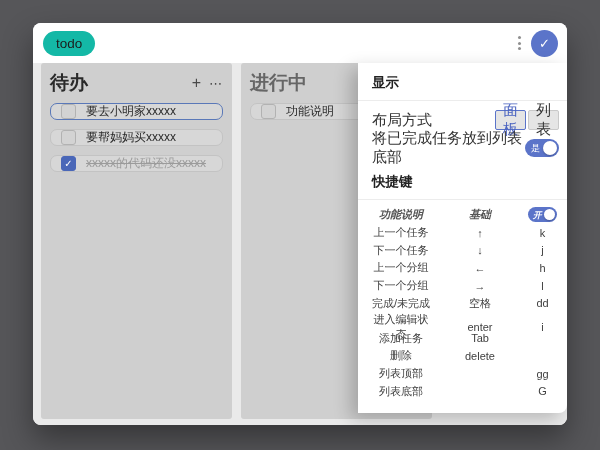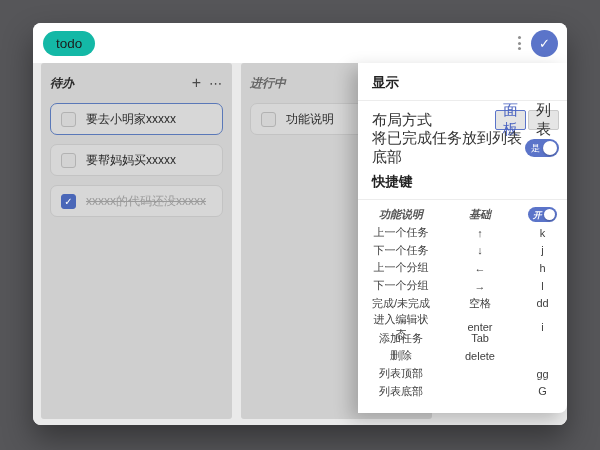--- a/index.html
+++ b/index.html
@@ -23,28 +23,28 @@
     color:#fff; font-size:13px; font-weight:bold; display:flex; align-items:center; justify-content:center; cursor:pointer;
   }
 
   
   .board {
     position:absolute; left:0; right:0; top:40px; bottom:0;
     background:#eaeaea; display:flex; gap:9px; padding:0 0 6px 8px; overflow:hidden;
   }
   .column { width:191px; background:#cfcfcf; border-radius:3px; padding:0 9px; flex:none; }
   .col-head { display:flex; align-items:center; margin:9px 0 9px 0; height:22px; }
-  .col-title { font-size:12px; font-weight:bold; color:#2a2a2a;font-style:italic; }
+  .col-title { font-size:19px; font-weight:bold; color:#2a2a2a; }
   .col-title.dim { color:#666; }
   .col-actions { margin-left:auto; display:flex; align-items:center; gap:8px; }
   .icon-plus { font-size:16px; color:#4a4a4a; line-height:1; cursor:pointer; }
   .icon-more { font-size:13px; color:#4a4a4a; line-height:1; letter-spacing:1px; cursor:pointer; }
 
   .card {
-    height:32px; background:#d7d7d7; border:1px solid #c3c3c3; border-radius:7px;
+    height:17px; background:#d7d7d7; border:1px solid #c3c3c3; border-radius:7px;
     display:flex; align-items:center; gap:10px; padding:0 10px; margin-bottom:9px; cursor:pointer;
   }
   .card.focused { border:1.5px solid #5a78b8; }
   .card-text { font-size:12px; color:#2b2b2b; white-space:nowrap; overflow:hidden; }
   .card-text.done { color:#9b9b9b; text-decoration:line-through; }
   .cb {
     width:15px; height:15px; border-radius:3px; border:1px solid #b2b2b2; background:#d3d3d3; flex:none; cursor:pointer;
     display:flex; align-items:center; justify-content:center; font-size:10px; color:transparent;
   }
   .cb.checked { background:#4a67b8; border-color:#4a67b8; color:#fff; font-weight:bold; }

